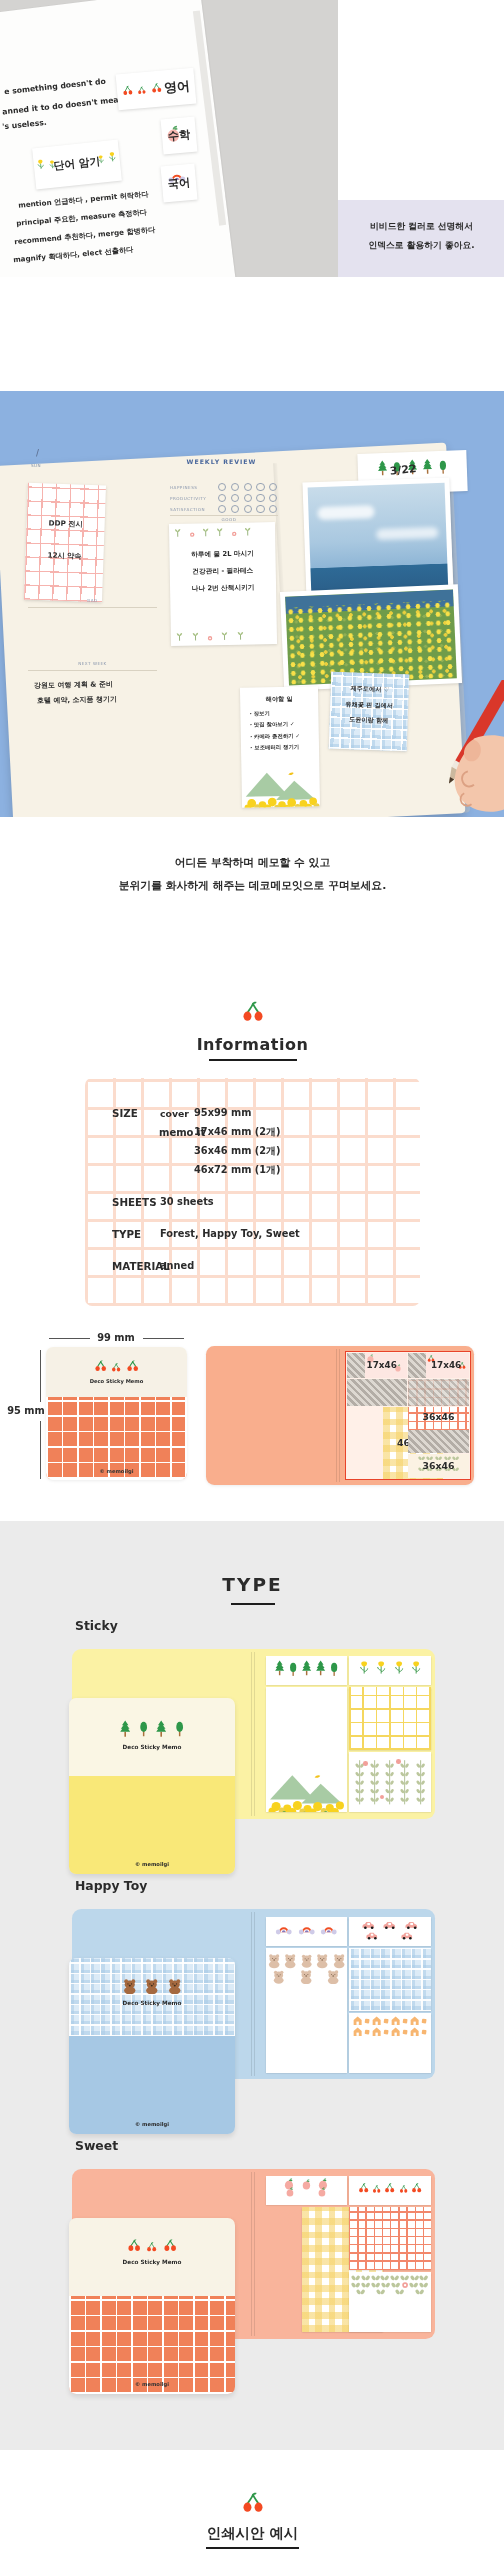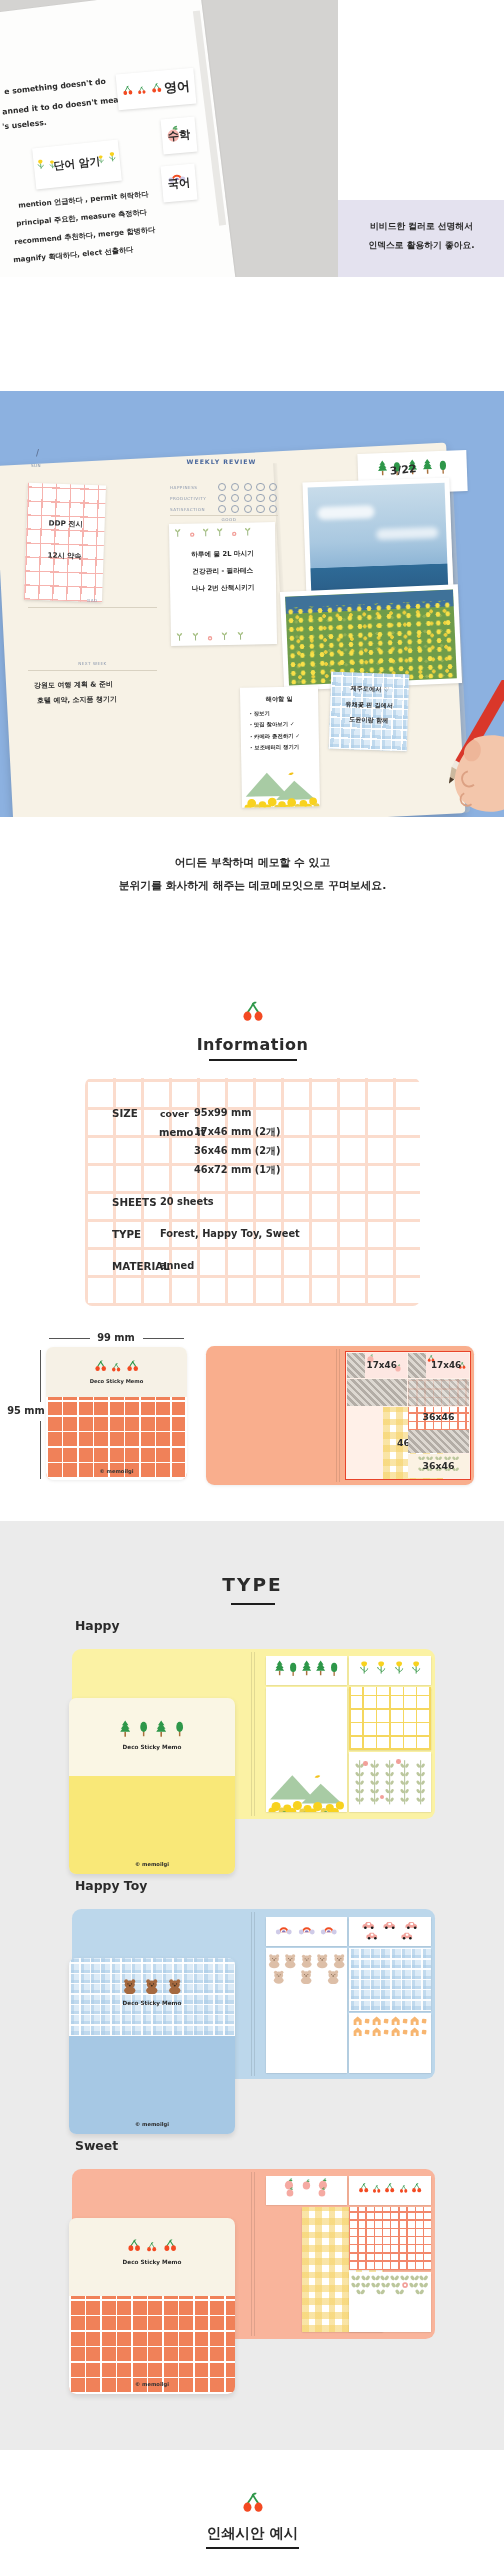--- a/index.html
+++ b/index.html
@@ -336,21 +336,21 @@
   <div class="abs grid-pink" style="left:85px;top:1078px;width:335px;height:228px;border-radius:7.2px;"></div>
 
   <div class="abs hand" style="left:112px;top:1107px;font-size:10.3px;">SIZE</div>
   <div class="abs hand" style="left:160px;top:1108px;font-size:9.3px;">cover</div>
   <div class="abs hand" style="left:194px;top:1107px;font-size:9.8px;">95x99 mm</div>
   <div class="abs hand" style="left:159px;top:1127px;font-size:10px;">memo it</div>
   <div class="abs hand" style="left:194px;top:1126px;font-size:9.8px;">17x46 mm (2개)</div>
   <div class="abs hand" style="left:194px;top:1145px;font-size:9.8px;">36x46 mm (2개)</div>
   <div class="abs hand" style="left:194px;top:1164px;font-size:9.8px;">46x72 mm (1개)</div>
   <div class="abs hand" style="left:112px;top:1196px;font-size:10.3px;">SHEETS</div>
-  <div class="abs hand" style="left:160px;top:1196px;font-size:9.8px;">20 sheets</div>
+  <div class="abs hand" style="left:160px;top:1196px;font-size:9.8px;">30 sheets</div>
   <div class="abs hand" style="left:112px;top:1228px;font-size:10.3px;">TYPE</div>
   <div class="abs hand" style="left:160px;top:1228px;font-size:9.8px;">Forest, Happy Toy, Sweet</div>
   <div class="abs hand" style="left:112px;top:1260px;font-size:10.3px;">MATERIAL</div>
   <div class="abs hand" style="left:160px;top:1260px;font-size:9.8px;">anned</div>
 
   <div class="abs dimline" style="left:49px;top:1338px;width:41px;height:1px;"></div>
   <div class="abs hand ctr" style="left:90px;top:1332px;width:52px;font-size:9.8px;">99 mm</div>
   <div class="abs dimline" style="left:143px;top:1338px;width:41px;height:1px;"></div>
   <div class="abs dimline" style="left:40px;top:1350px;width:1px;height:52px;"></div>
   <div class="abs hand" style="left:7.2px;top:1405px;font-size:9.8px;">95 mm</div>
@@ -480,21 +480,21 @@
           </svg>
         </div>
     </div>
   </div>
 
   <div class="abs" style="left:0;top:1521px;width:505px;height:929px;background:#ebebeb;"></div>
 
   <div class="abs hand ctr" style="left:0;top:1574px;width:505px;font-size:18.5px;letter-spacing:2.1px;">TYPE</div>
   <div class="abs underline" style="left:231px;top:1603px;width:44px;"></div>
 
-  <div class="abs hand" style="left:75px;top:1618px;font-size:12.4px;">Happy</div>
+  <div class="abs hand" style="left:75px;top:1618px;font-size:12.4px;">Sticky</div>
   <div class="abs" style="left:72px;top:1649px;width:363px;height:170px;background:#fbf2a4;border-radius:9.3px;"></div>
   <div class="abs spine" style="left:251px;top:1652px;width:4.1px;height:164px;"></div>
 
   <div class="abs" style="left:266px;top:1656px;width:165px;height:156px;">
     <div class="abs sheet" style="left:0;top:0;width:81px;height:29px;background:#fff;">
       <div class="irow" style="margin-top:4.1px;gap:2.6px;">
           <svg width="11.3" viewBox="0 0 20 28">
             <rect x="8.7" y="19" width="2.6" height="8" fill="#a9713c"></rect>
             <path d="M10 1l5.2 7.4h-2.4L17 14h-2.3L18 19H2l3.3-5H3l4.2-5.6H4.8z" fill="#2e9749"></path>
           </svg>

